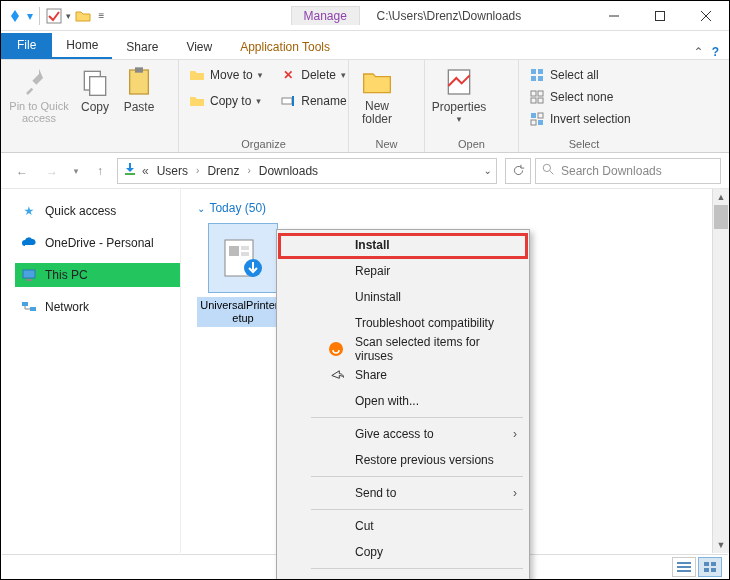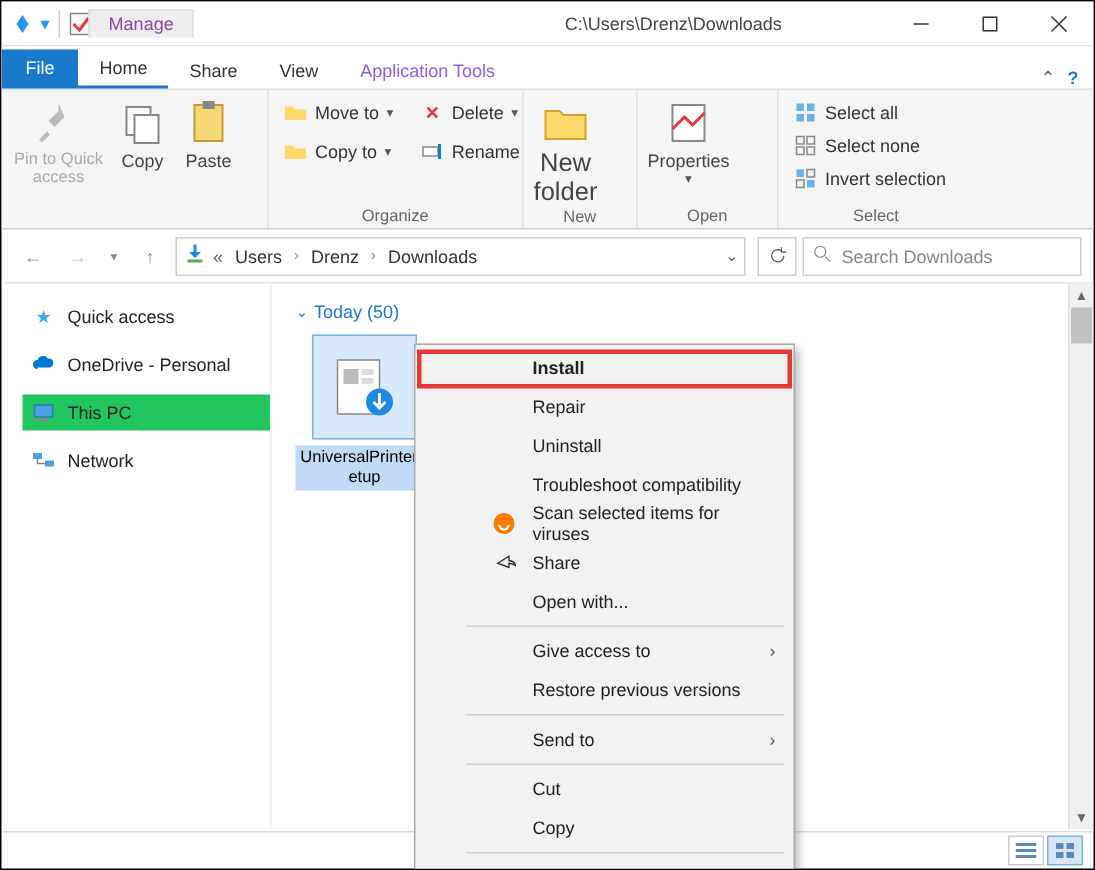--- a/index.html
+++ b/index.html
@@ -3,33 +3,33 @@
   <meta charset="utf-8">
   <style>
     * { box-sizing: border-box; margin: 0; padding: 0; font-family: 'Segoe UI', Tahoma, sans-serif; font-size: 12px; }
     body { width: 730px; height: 580px; background: #fff; border: 1px solid #000; overflow: hidden; position: relative; }
 
     
     .titlebar { height: 30px; display: flex; align-items: center; border-bottom: 1px solid #e0e0e0; background:#fff; }
     .qat { display:flex; align-items:center; gap:4px; padding:0 6px; height:100%; }
     .qat .sep { width:1px; height:18px; background:#ccc; margin:0 2px; }
     .qat .ic { width:16px; height:16px; display:flex; align-items:center; justify-content:center; }
-    .title-mid { flex:1; display:flex; align-items:center; position:relative; }
+    .title-mid { flex:1; display:flex; align-items:center; justify-content:center; position:relative; }
     .title-tab { background:#eee; border:1px solid #ddd; border-bottom:none; padding:2px 12px; color:#8e44ad; margin-left: -55px; }
     .title-path { position:absolute; left:55%; color:#444; }
     .win-controls { display:flex; }
     .win-controls div { width:46px; height:30px; display:flex; align-items:center; justify-content:center; }
     .win-controls svg { width:12px; height:12px; }
 
     
     .ribtabs { height:28px; display:flex; align-items:flex-end; background:#fff; }
     .filetab { background:#1979ca; color:#fff; padding:5px 16px; height:26px; }
     .rtab { padding:5px 14px; color:#333; }
     .rtab.active { border-bottom:2px solid #1979ca; }
-    .rtab.color { color:#8b5cf6; }
+    .rtab.color { color:#a16207; }
     .ribtail { margin-left:auto; display:flex; align-items:center; gap:8px; padding-right:10px; color:#666; }
 
     
     .ribbon { height:94px; background:#f5f5f5; border-top:1px solid #e0e0e0; border-bottom:1px solid #d0d0d0; display:flex; }
     .group { border-right:1px solid #e0e0e0; padding:4px 6px 2px 6px; display:flex; flex-direction:column; justify-content:space-between; }
     .group-body { flex:1; display:flex; align-items:flex-start; gap:4px; }
     .group-label { text-align:center; color:#666; font-size:11px; padding-top:2px; }
     .bigbtn { display:flex; flex-direction:column; align-items:center; justify-content:flex-start; width:54px; text-align:center; color:#444; padding-top:2px;}
     .bigbtn.dis { color:#aaa; }
     .bigbtn .ic { width:32px; height:32px; margin-bottom:2px; display:flex; align-items:center; justify-content:center; }
@@ -230,21 +230,21 @@
   </div>
 
   <div class="group" style="width:76px;">
     <div class="group-body">
       <div class="bigbtn" style="width:44px;">
         <span class="ic">
             <svg viewBox="0 0 24 24">
               <path d="M2 6h7l2 2h11v12H2z" fill="#ffd86b" stroke="#d8a129"></path>
             </svg>
           </span>
-        <span style="font-size:17px;line-height:1.1;">New folder</span>
+        <span style="font-size:12px;line-height:1.1;">New folder</span>
       </div>
       <div class="smallcol">
         <span class="ic"><svg viewBox="0 0 16 16">
               <rect x="3" y="2" width="10" height="12" fill="#fff" stroke="#888"></rect>
               <circle cx="12" cy="4" r="3" fill="#ffe79a" stroke="#d8a129"></circle>
             </svg></span>
         <span class="ic"><svg viewBox="0 0 16 16">
               <rect x="3" y="2" width="10" height="12" fill="#fff" stroke="#888"></rect>
             </svg></span>
       </div>

